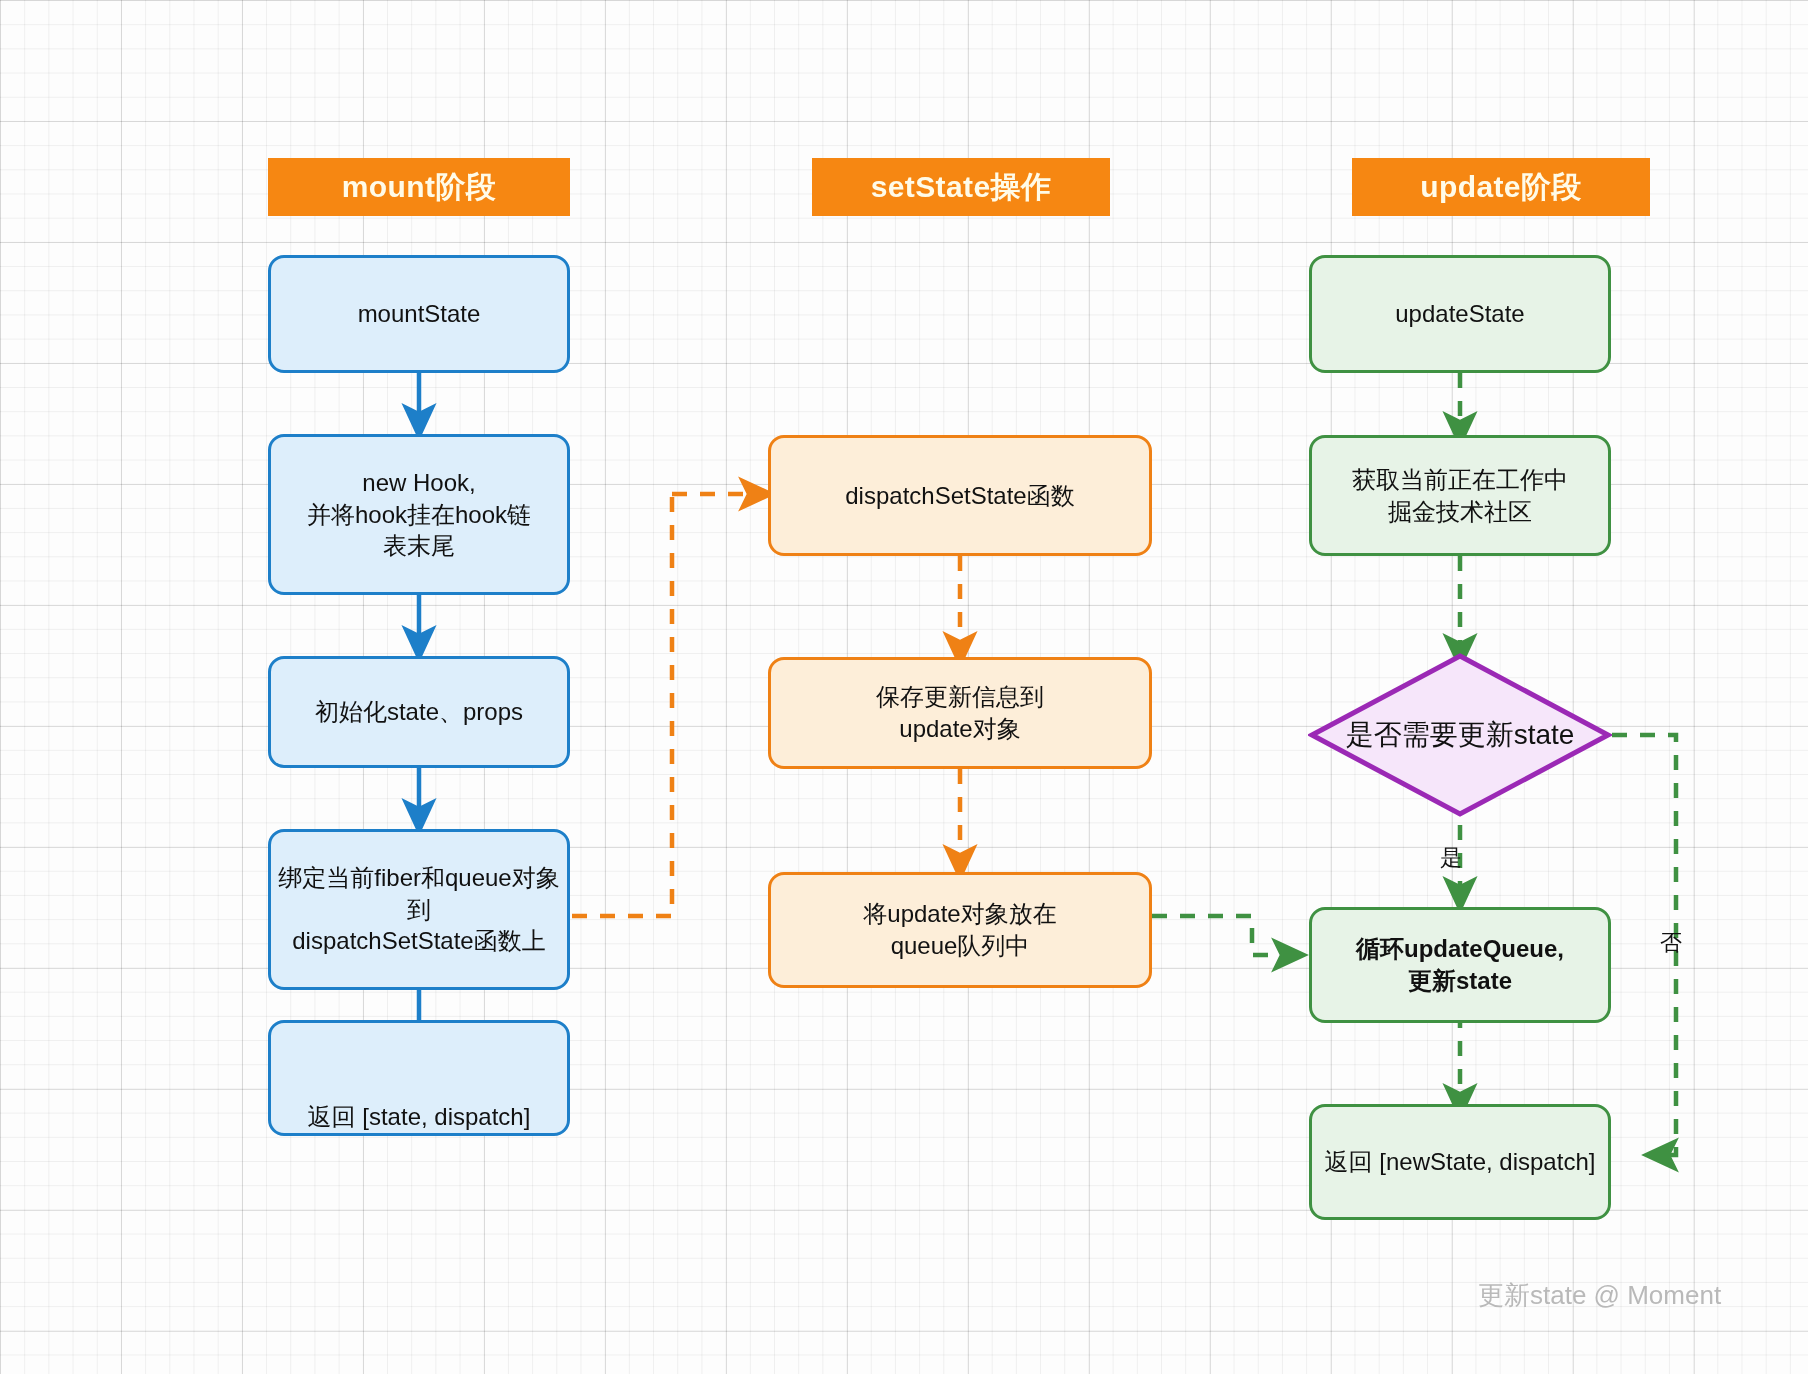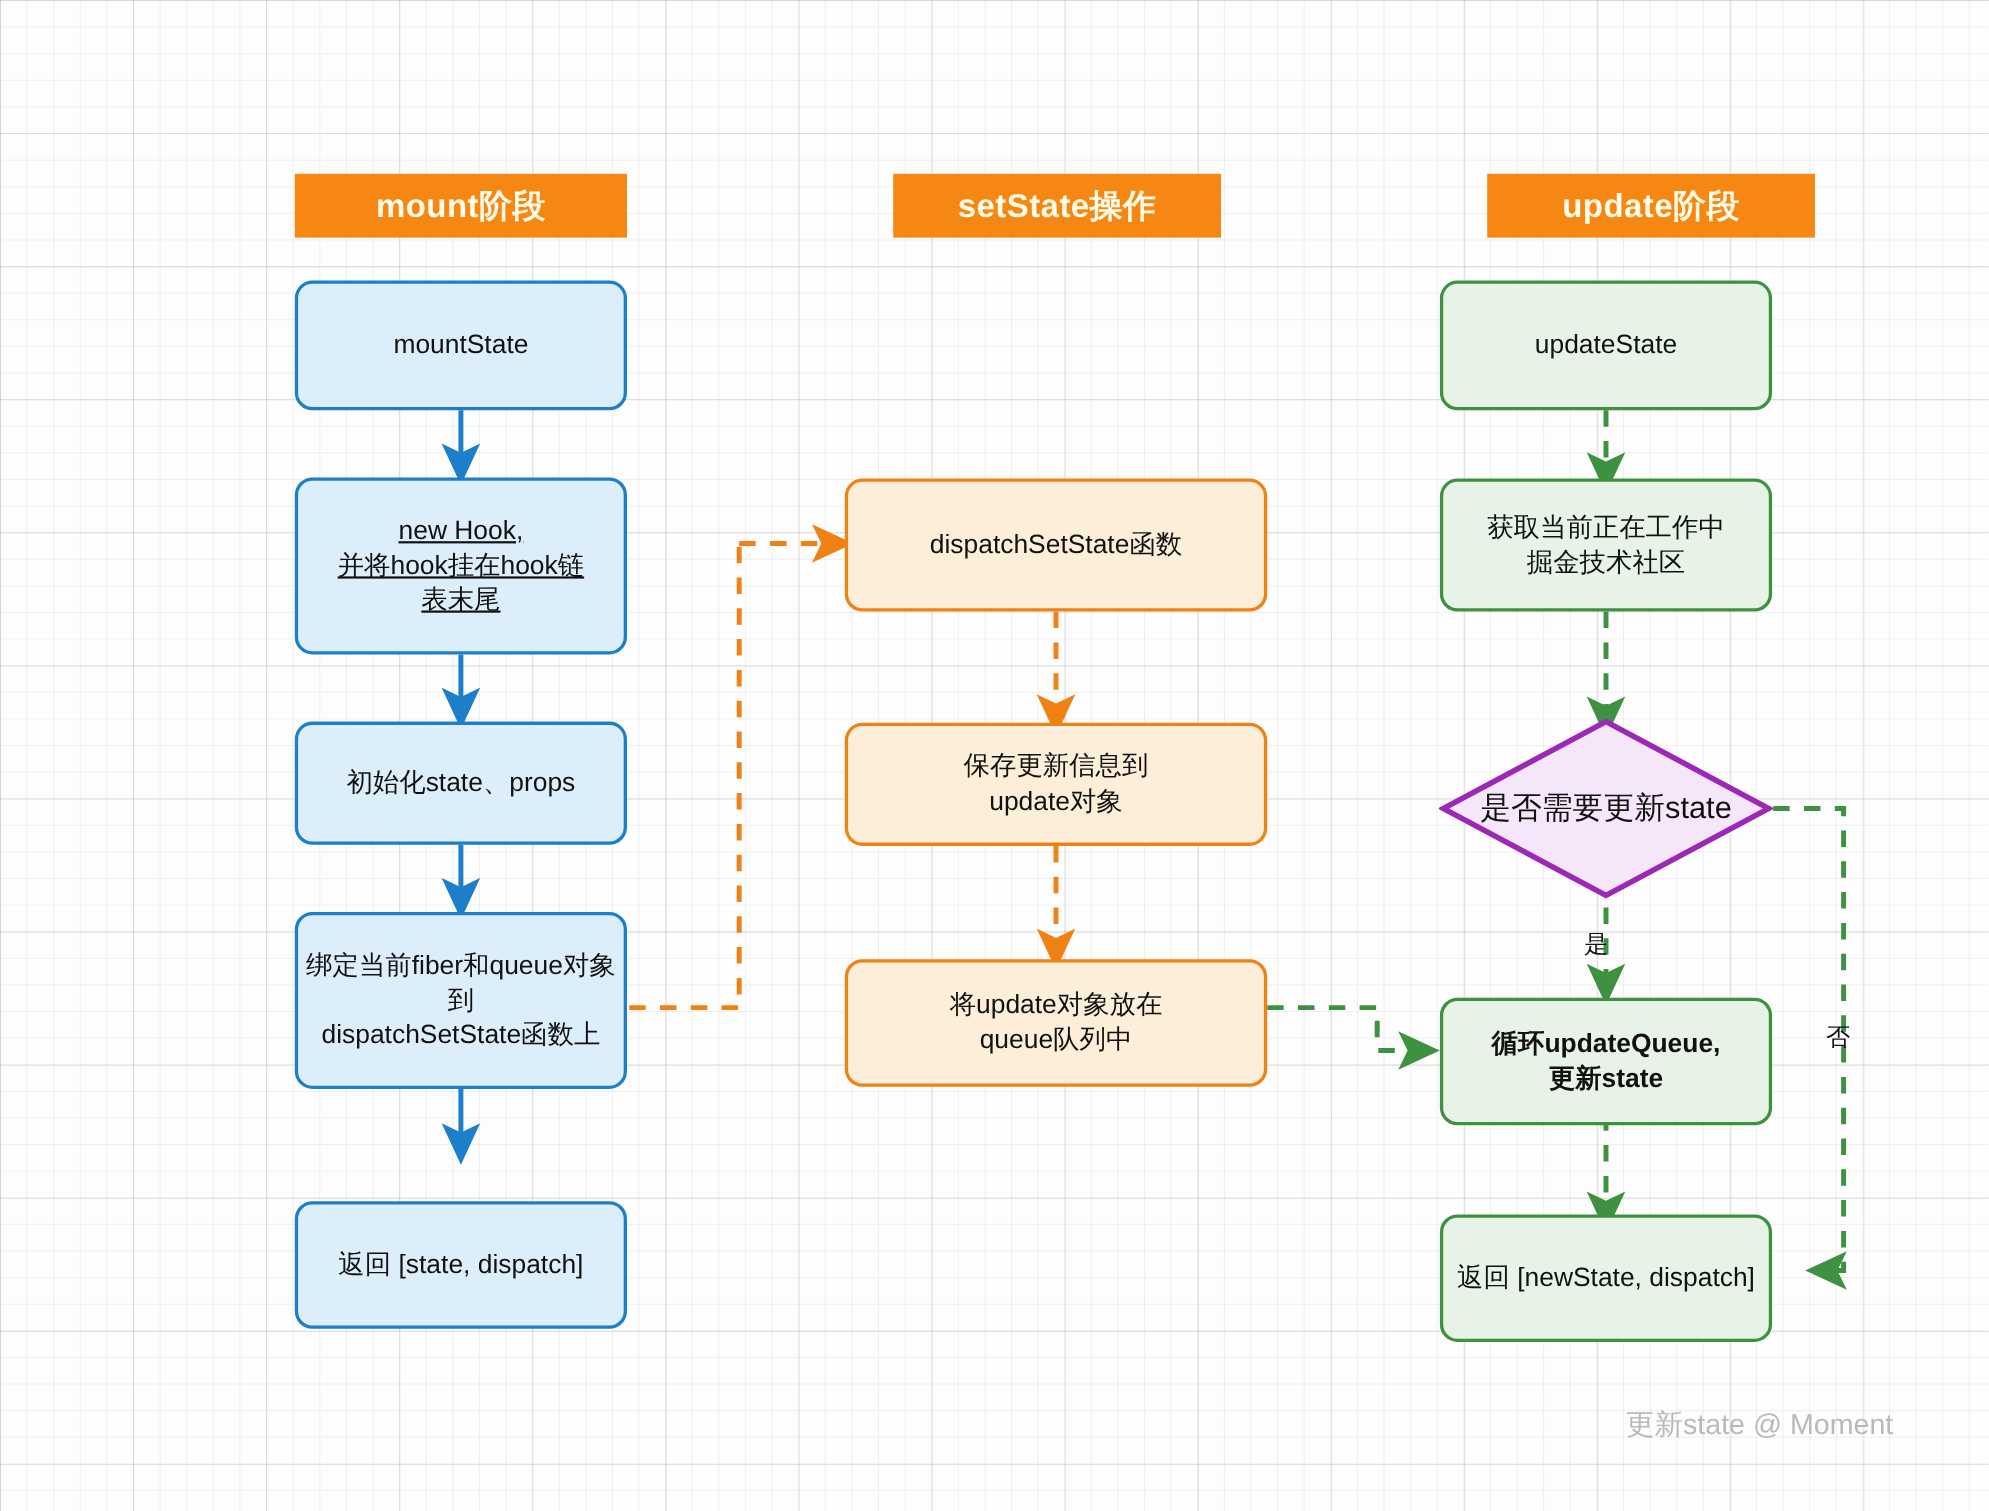--- a/index.html
+++ b/index.html
@@ -151,37 +151,37 @@
     <span>setState操作</span>
   </div>
   <div class="banner" style="left:1352px; top:158px; width:298px; height:58px;">
     <span>update阶段</span>
   </div>
 
   <div class="node rbox blue" style="left:268px; top:255px; width:302px; height:118px;">
     <span>mountState</span>
   </div>
 
-  <div class="node rbox blue" style="left:268px; top:434px; width:302px; height:161px;text-decoration:underline;">
+  <div class="node rbox blue" style="left:268px; top:434px; width:302px; height:161px;">
     <span>new Hook,
 并将hook挂在hook链
 表末尾</span>
   </div>
 
   <div class="node rbox blue" style="left:268px; top:656px; width:302px; height:112px;">
     <span>初始化state、props</span>
   </div>
 
   <div class="node rbox blue" style="left:268px; top:829px; width:302px; height:161px;">
     <span>绑定当前fiber和queue对象
 到
 dispatchSetState函数上</span>
   </div>
 
-  <div class="node rbox blue" style="left:268px; top:1092px; width:302px; height:116px;">
+  <div class="node rbox blue" style="left:268px; top:1020px; width:302px; height:116px;align-items:flex-end;">
     <span>返回 [state, dispatch]</span>
   </div>
 
   <div class="node rbox orange" style="left:768px; top:435px; width:384px; height:121px;">
     <span>dispatchSetState函数</span>
   </div>
 
   <div class="node rbox orange" style="left:768px; top:657px; width:384px; height:112px;">
     <span>保存更新信息到
 update对象</span>

